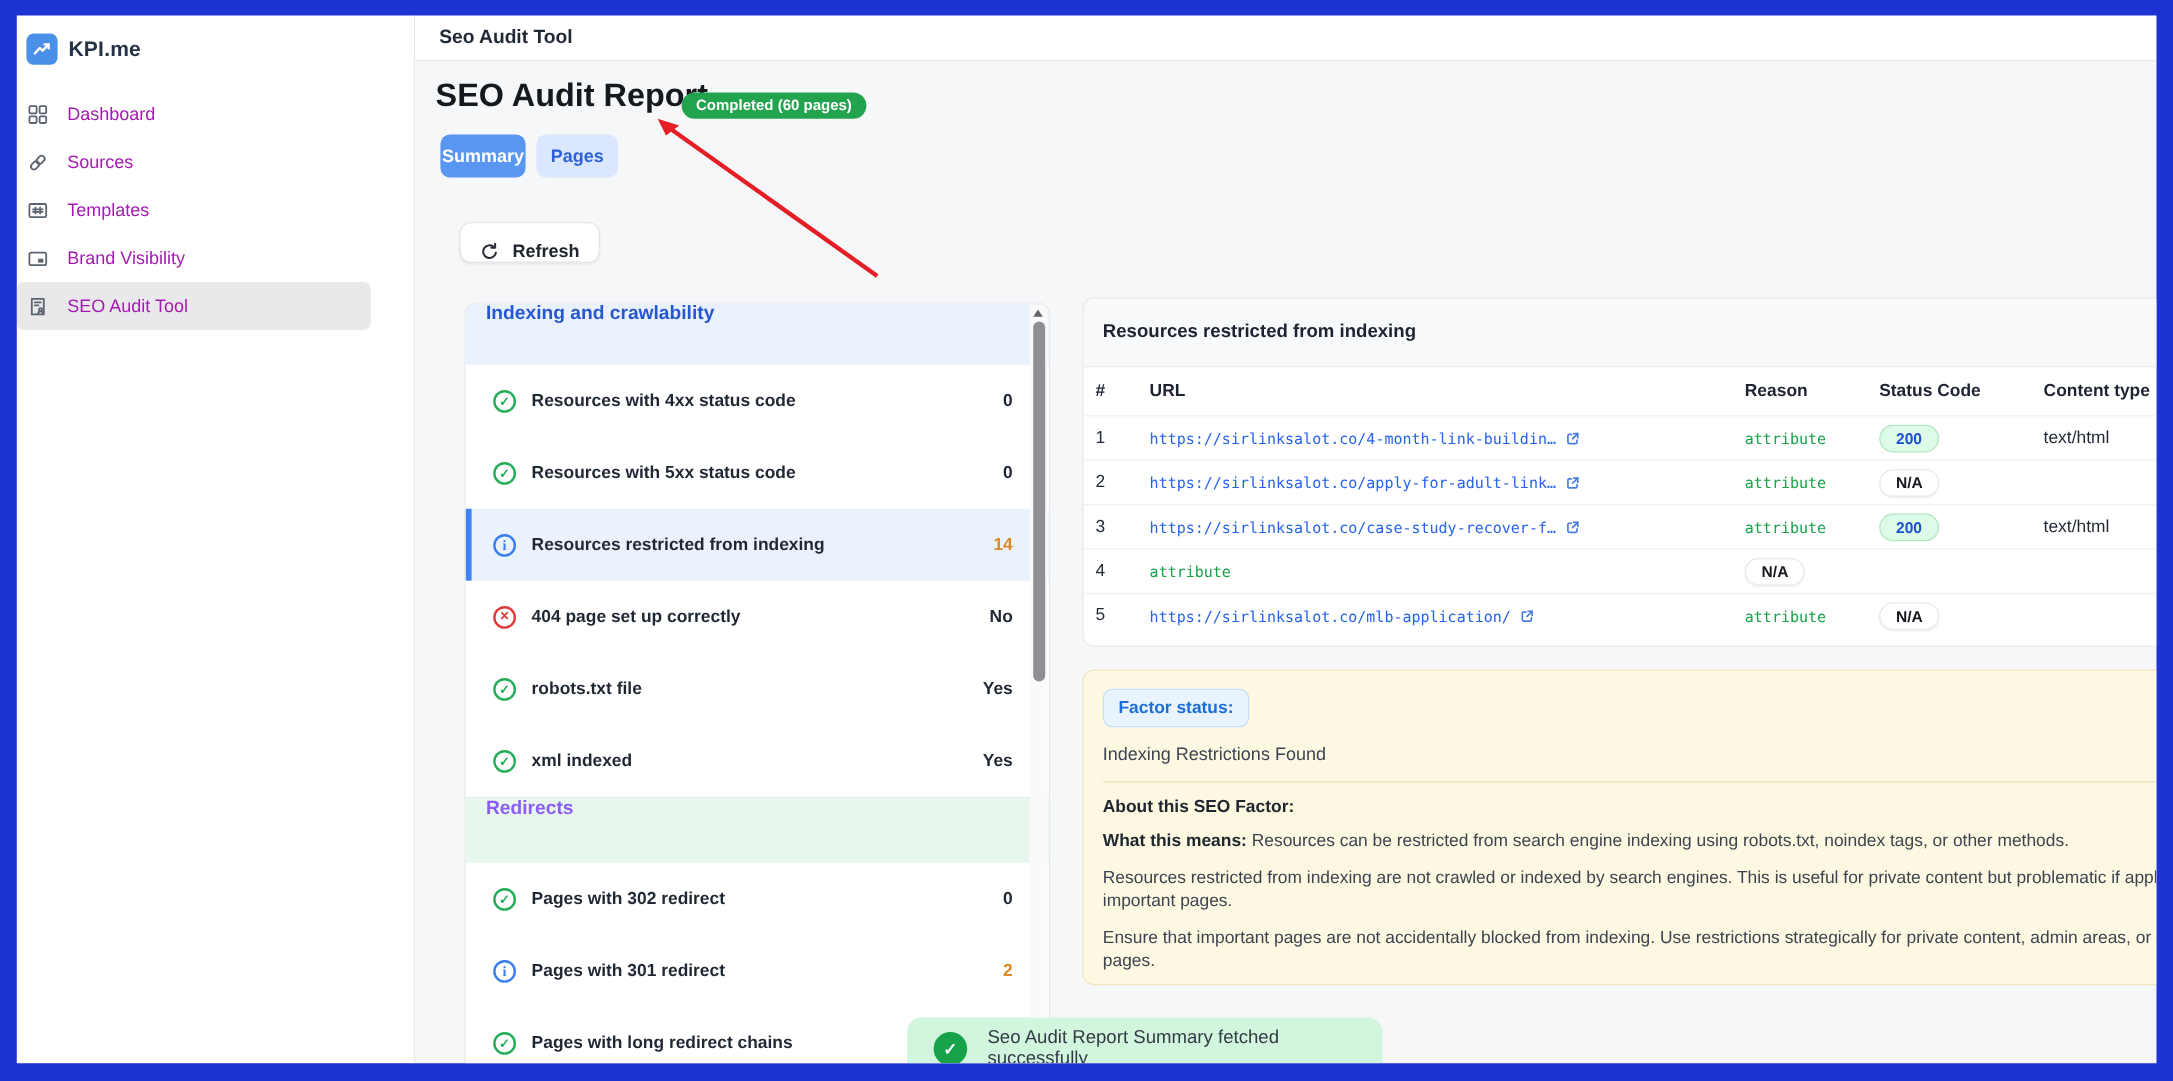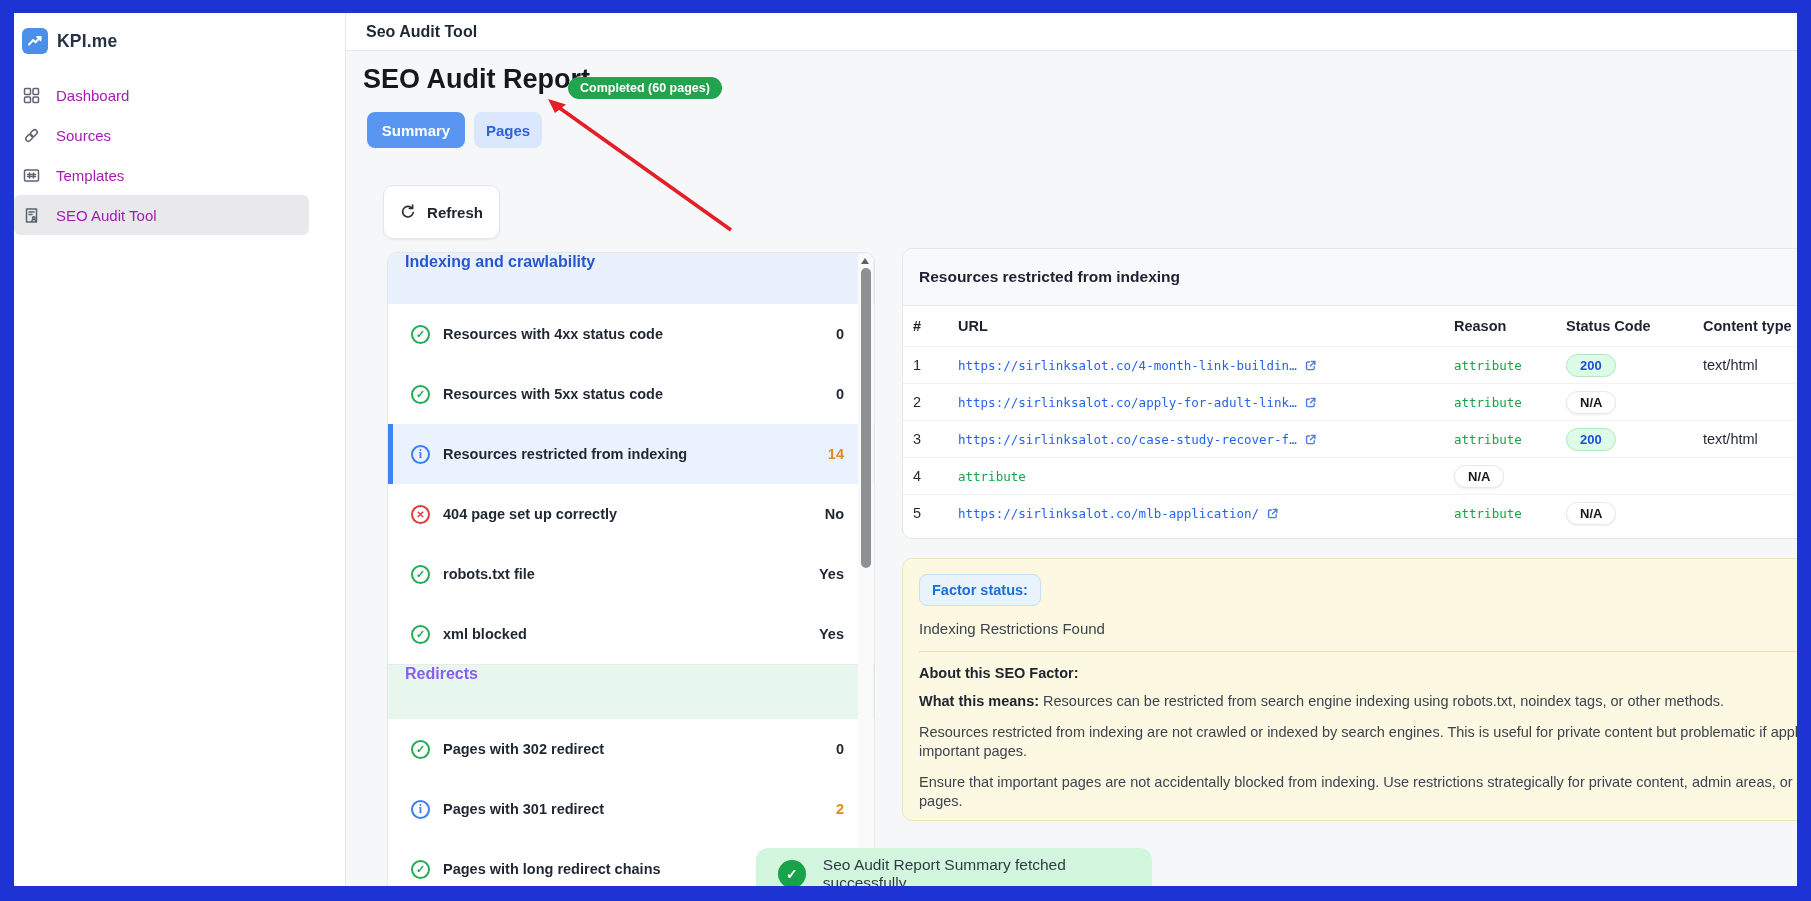--- a/index.html
+++ b/index.html
@@ -23,23 +23,23 @@
   
   .main { flex:1; min-width:0; display:flex; flex-direction:column; }
   .topbar { height:38px; background:#fff; border-bottom:1px solid #e7e8ea; display:flex; align-items:center; padding-left:20px; }
   .topbar-title { font-size:16px; font-weight:600; color:#1f2733; }
   .content { position:relative; flex:1; background:#f6f7f8; overflow:hidden; }
 
   .report-title { position:absolute; left:17px; top:13px; font-size:27px; font-weight:700; color:#15181e; }
   .status-badge { position:absolute; left:222px; top:26px; height:22px; line-height:22px; padding:0 12px; border-radius:11px; background:#22a34e; color:#fff; font-size:12.5px; font-weight:700; }
   .tabs { position:absolute; left:21px; top:61px; display:flex; gap:9px; }
   .tab { height:36px; border-radius:8px; border:none; font-size:15px; font-weight:600; cursor:pointer; font-family:inherit; }
-  .tab.active { width:98px; background:#5896f2; color:#fff; }
+  .tab.active { width:71px; background:#5896f2; color:#fff; }
   .tab.inactive { width:68px; background:#dbe7fc; color:#2e63d8; }
-  .refresh-btn { position:absolute; left:37px; top:134px; width:117px; height:54px; background:#fff; border:1px solid #e3e5e8; border-radius:10px; box-shadow:0 1px 2px rgba(0,0,0,.06); display:flex; align-items:center; justify-content:center; gap:11px; font-size:15px; font-weight:600; color:#21262e; cursor:pointer; font-family:inherit; }
+  .refresh-btn { position:absolute; left:37px; top:134px; width:117px; height:34px; background:#fff; border:1px solid #e3e5e8; border-radius:10px; box-shadow:0 1px 2px rgba(0,0,0,.06); display:flex; align-items:flex-end; justify-content:center; gap:11px; font-size:15px; font-weight:600; color:#21262e; cursor:pointer; font-family:inherit; }
   .refresh-btn svg { stroke:#2b2f36; fill:none; stroke-width:1.7; stroke-linecap:round; stroke-linejoin:round; }
   .annot-arrow { position:absolute; left:190px; top:38px; width:210px; height:150px; pointer-events:none; z-index:30; }
 
   
   .left-card { position:absolute; left:41px; top:201px; width:488px; height:720px; background:#fff; border:1px solid #e6e7ea; border-radius:10px 10px 0 0; overflow:hidden; }
   .sec-head { height:51px; display:flex; align-items:flex-start; padding-left:17px; font-size:16px; font-weight:600; }
   .sec-head.theme-blue { background:#e9f1fd; color:#2757d0; }
   .sec-head.theme-green { background:#e7f7ee; color:#8b5cf6; border-top:1px solid #e8eaec; height:55px; }
   .sum-row { height:60px; display:flex; align-items:center; padding:0 30px 0 23px; cursor:pointer; background:#fff; }
   .sum-row.selected { background:#eaf2fe; border-left:5px solid #3f83f7; padding-left:18px; }
@@ -128,20 +128,29 @@
             <svg width="17" height="17" viewBox="0 0 17 17">
                 <rect x="1.5" y="3" width="14" height="11" rx="1.2"></rect>
                 <line x1="6.5" y1="6" x2="6.5" y2="11"></line>
                 <line x1="10.5" y1="6" x2="10.5" y2="11"></line>
                 <line x1="4.5" y1="7.5" x2="12.5" y2="7.5"></line>
                 <line x1="4.5" y1="9.5" x2="12.5" y2="9.5"></line>
               </svg>
           </span>
           <span class="nav-label">Templates</span>
         </div>
+        <div class="nav-item">
+          <span class="nav-icon">
+            <svg width="17" height="17" viewBox="0 0 17 17">
+                <rect x="1.5" y="3.5" width="14" height="10.5" rx="1.5"></rect>
+                <rect x="8.8" y="8.6" width="4.3" height="3.3" fill="#5c6470" stroke="none"></rect>
+              </svg>
+          </span>
+          <span class="nav-label">Brand Visibility</span>
+        </div>
         <div class="nav-item active">
           <span class="nav-icon">
             <svg width="17" height="17" viewBox="0 0 17 17">
                 <path d="M3.5 2 H13.5 V15 H3.5 Z"></path>
                 <line x1="6" y1="5" x2="11" y2="5"></line>
                 <line x1="6" y1="7.5" x2="9" y2="7.5"></line>
                 <circle cx="10.8" cy="11" r="1.3"></circle>
                 <path d="M8.8 14.5 a2 2 0 0 1 4 0"></path>
               </svg>
           </span>
@@ -205,21 +214,21 @@
                 <span class="sum-label">404 page set up correctly</span>
                 <span class="sum-val">No</span>
               </div>
               <div class="sum-row">
                 <span class="row-icon i-check"></span>
                 <span class="sum-label">robots.txt file</span>
                 <span class="sum-val">Yes</span>
               </div>
               <div class="sum-row">
                 <span class="row-icon i-check"></span>
-                <span class="sum-label">xml blocked</span>
+                <span class="sum-label">xml indexed</span>
                 <span class="sum-val">Yes</span>
               </div>
           </div>
           <div class="sec-head theme-green">
             <span>Redirects</span>
           </div>
           <div>
             <div class="sum-row">
                 <span class="row-icon i-check"></span>
                 <span class="sum-label">Pages with 302 redirect</span>

